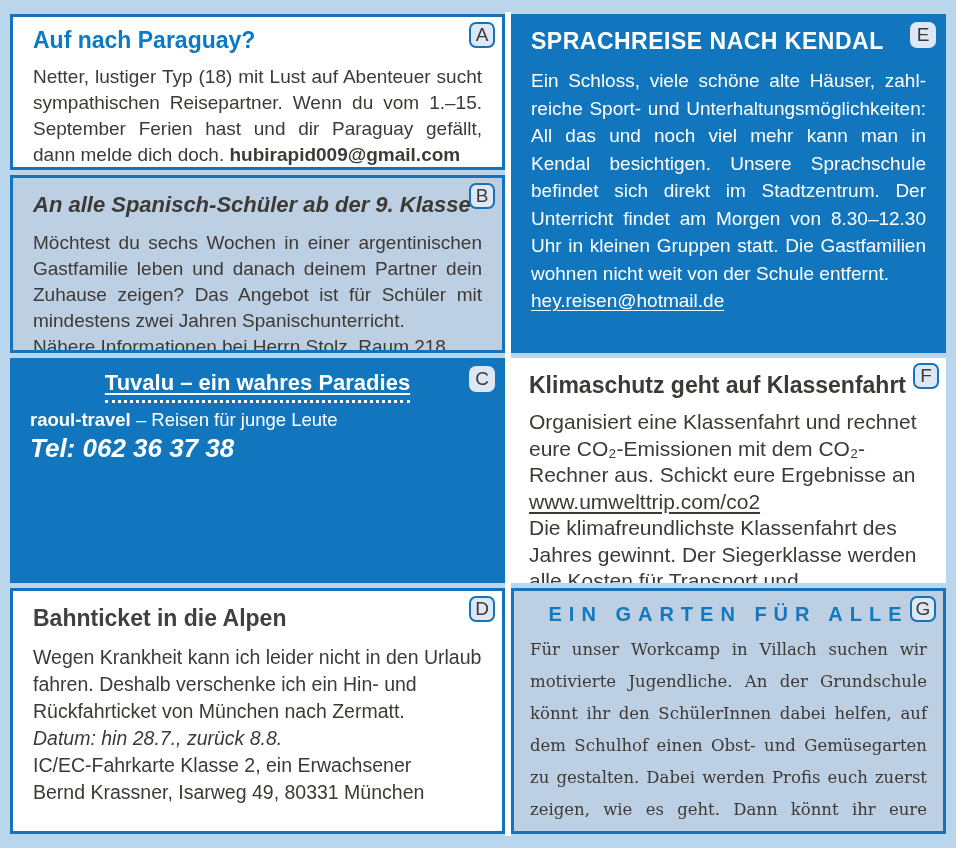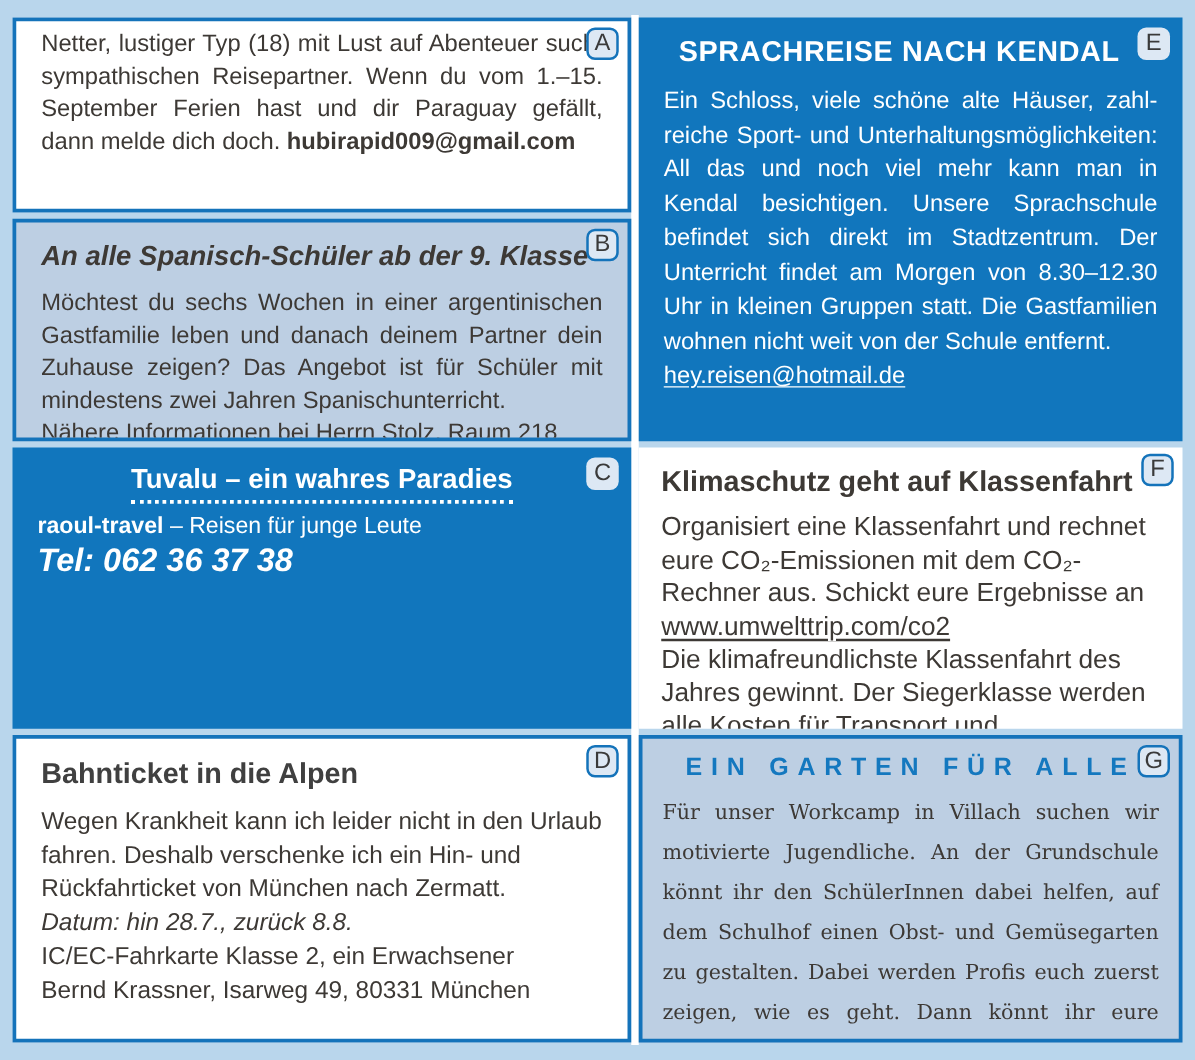--- a/index.html
+++ b/index.html
@@ -58,26 +58,27 @@
     box-sizing: border-box;
   }
   .badge.blue-border { border: 2px solid #1473ba; line-height: 22px; }
   .badge.on-dark { top: 8px; right: 10px; }
 
   h2 { margin: 0; padding: 0; font-weight: bold; }
   .title-a { color: #0c7ac2; font-size: 23px; margin: 4px 0 10px 0; }
   .title-b { color: #3d3935; font-size: 22px; font-style: italic; margin: 6px 0 12px 0; }
   .title-c { text-align: center; font-size: 22px; color: #fff; margin: 2px 0 10px 0; }
   .title-c .underlined-head {
+    text-decoration: underline;
     text-underline-offset: 3px;
     border-bottom: 3px dotted #ffffff;
     padding-bottom: 5px;
   }
   .title-d { color: #404040; font-size: 23px; margin: 6px 0 12px 0; }
-  .title-e { color: #ffffff; font-size: 23px; letter-spacing: 0.5px; margin: 4px 0 12px 12px; }
+  .title-e { color: #ffffff; font-size: 23px; letter-spacing: 0.5px; margin: 4px 0 12px 0; }
   .title-f { color: #3d3935; font-size: 23px; margin: 6px 0 10px 0; }
   .title-g { color: #1478bf; font-size: 20px; letter-spacing: 7px; text-align: center; margin: 6px 0 8px 0; }
 
   p { margin: 0; }
   .just { text-align: justify; hyphens: auto; -webkit-hyphens: auto; }
   .body-a { font-size: 19px; line-height: 26px; }
   .body-b { font-size: 19px; line-height: 26px; }
   .body-c { font-size: 18.5px; line-height: 27px; }
   .body-d { font-size: 19.5px; line-height: 27px; }
   .body-e { font-size: 19px; line-height: 27.5px; }
@@ -94,20 +95,21 @@
 </style>
 </head>
 <body>
 
 <div class="board">
 
   <div class="gutter"></div>
 
   <section class="box bordered white-fill box-a">
     <div class="badge blue-border">A</div>
+    <h2 class="title-a">Auf nach Paraguay?</h2>
     <p class="body-a just"><span>Netter, lustiger Typ (18) mit Lust auf Abenteuer sucht sympathischen Reisepartner. Wenn du vom 1.–15. Sep­tember Ferien hast und dir Paraguay gefällt, dann mel­de dich doch. </span><span class="bold">hubirapid009@gmail.com</span></p>
   </section>
 
   <section class="box bordered lightblue-fill box-b">
     <div class="badge blue-border">B</div>
     <h2 class="title-b">An alle Spanisch-Schüler ab der 9. Klasse</h2>
     <p class="body-b just">Möchtest du sechs Wochen in einer argentinischen Gastfamilie leben und danach deinem Partner dein Zuhause zeigen? Das Angebot ist für Schüler mit min­destens zwei Jahren Spanischunterricht.</p>
     <p class="body-b">Nähere Informationen bei Herrn Stolz, Raum 218</p>
   </section>
 

